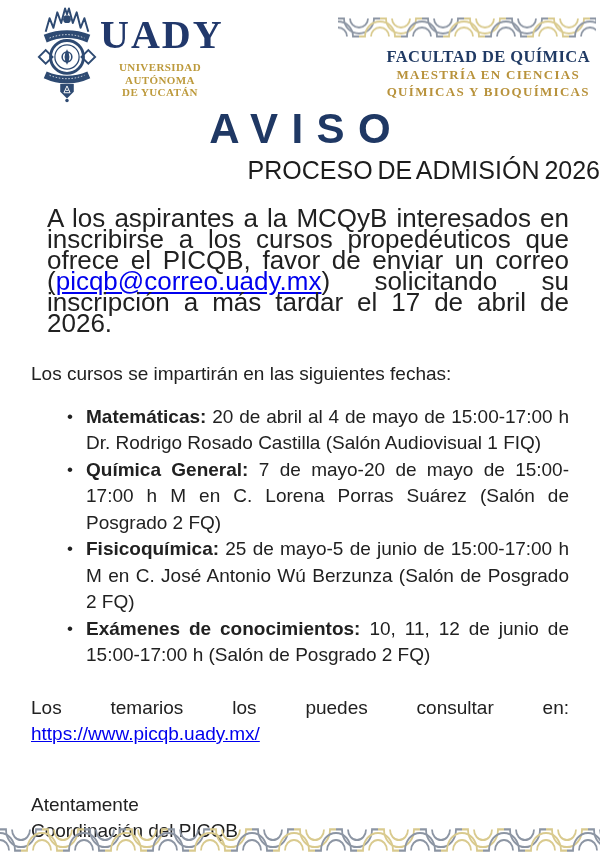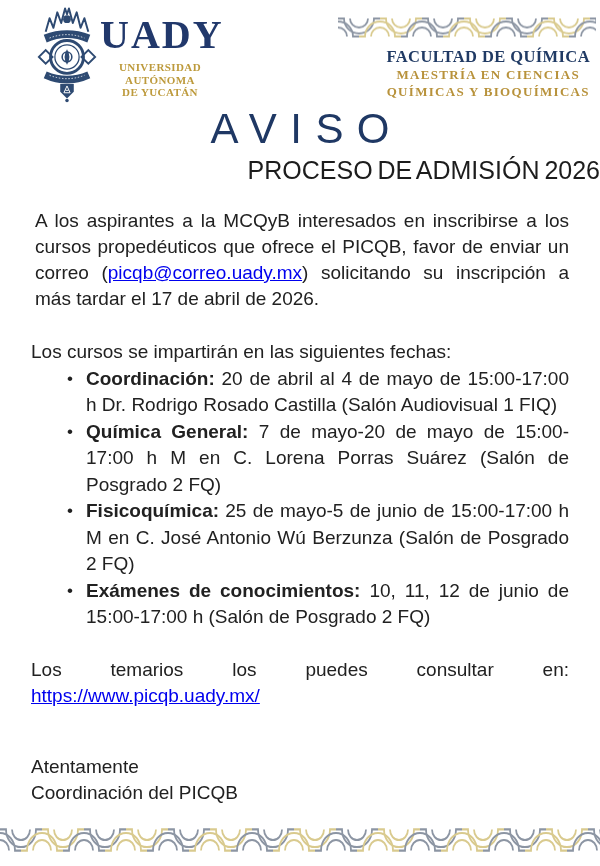--- a/index.html
+++ b/index.html
@@ -34,32 +34,32 @@
     font-family:"Liberation Serif", serif;font-weight:700;
     font-size:16.5px;line-height:20px;letter-spacing:.4px;color:#203A64;
   }
   .program-line{
     font-family:"Liberation Serif", serif;font-weight:700;
     font-size:13px;line-height:16.5px;letter-spacing:1.3px;color:#B8923B;
   }
   
   .aviso{
     margin:2px 0 4px 0;text-align:center;
-    font-size:42px;line-height:46px;font-weight:400;
+    font-size:42px;line-height:46px;font-weight:700;
     letter-spacing:.32em;text-indent:.32em;color:#1F3864;
   }
   .subtitle{
     text-align:right;font-size:25px;line-height:28px;
     color:#1c1c1c;word-spacing:-2px;
   }
   
   .content{margin:0 31px;}
-  .intro{margin:24px 0 0 4px;font-size:19px;line-height:26px;text-align:justify;}
+  .intro{margin:24px 0 0 16px;font-size:26px;line-height:21px;text-align:justify;}
   a.doc-link{color:#0000EE;text-decoration:underline;cursor:pointer;white-space:nowrap;}
-  .sched-heading{margin:27px 0 0 0;font-size:19px;line-height:26.5px;}
+  .sched-heading{margin:27px 0 16px 0;font-size:19px;line-height:26.5px;}
   ul.courses{margin:0;padding:0;list-style:none;}
   ul.courses li{
     position:relative;margin-left:55px;
     font-size:19px;line-height:26.5px;text-align:justify;
   }
   ul.courses li .dot{position:absolute;left:-19px;top:0;font-size:17px;}
   .blabel{font-weight:700;}
   .consult{margin:26px 0 0 0;font-size:19px;line-height:26.5px;text-align:justify;}
   .closing-block{margin-top:44px;text-align:left;font-size:19px;line-height:26px;}
   
@@ -134,21 +134,21 @@
   <h1 class="aviso">AVISO</h1>
   <div class="subtitle">PROCESO DE ADMISIÓN 2026</div>
 
   <div class="content">
 
     <p class="intro"><span>A los aspirantes a la MCQyB interesados en inscribirse a los cursos propedéuticos que ofrece el PICQB, favor de enviar un correo (</span><a class="doc-link">picqb@correo.uady.mx</a><span>) solicitando su inscripción a más tardar el 17 de abril de 2026.</span></p>
 
     <p class="sched-heading">Los cursos se impartirán en las siguientes fechas:</p>
 
     <ul class="courses">
-      <li><span class="dot">•</span><span class="blabel">Coordinación:</span> <span>20 de abril al 4 de mayo de 15:00-17:00 h Dr. Rodrigo Rosado Castilla (Salón Audiovisual 1 FIQ)</span></li>
+      <li><span class="dot">•</span><span class="blabel">Matemáticas:</span> <span>20 de abril al 4 de mayo de 15:00-17:00 h Dr. Rodrigo Rosado Castilla (Salón Audiovisual 1 FIQ)</span></li>
       <li><span class="dot">•</span><span class="blabel">Química General:</span> <span>7 de mayo-20 de mayo de 15:00-17:00 h M en C. Lorena Porras Suárez (Salón de Posgrado 2 FQ)</span></li>
       <li><span class="dot">•</span><span class="blabel">Fisicoquímica:</span> <span>25 de mayo-5 de junio de 15:00-17:00 h M en C. José Antonio Wú Berzunza (Salón de Posgrado 2 FQ)</span></li>
       <li><span class="dot">•</span><span class="blabel">Exámenes de conocimientos:</span> <span>10, 11, 12 de junio de 15:00-17:00 h (Salón de Posgrado 2 FQ)</span></li>
     </ul>
 
     <p class="consult"><span>Los temarios los puedes consultar en:</span> <a class="doc-link">https://www.picqb.uady.mx/</a></p>
 
     <div class="closing-block">
       <div>Atentamente</div>
       <div>Coordinación del PICQB</div>

